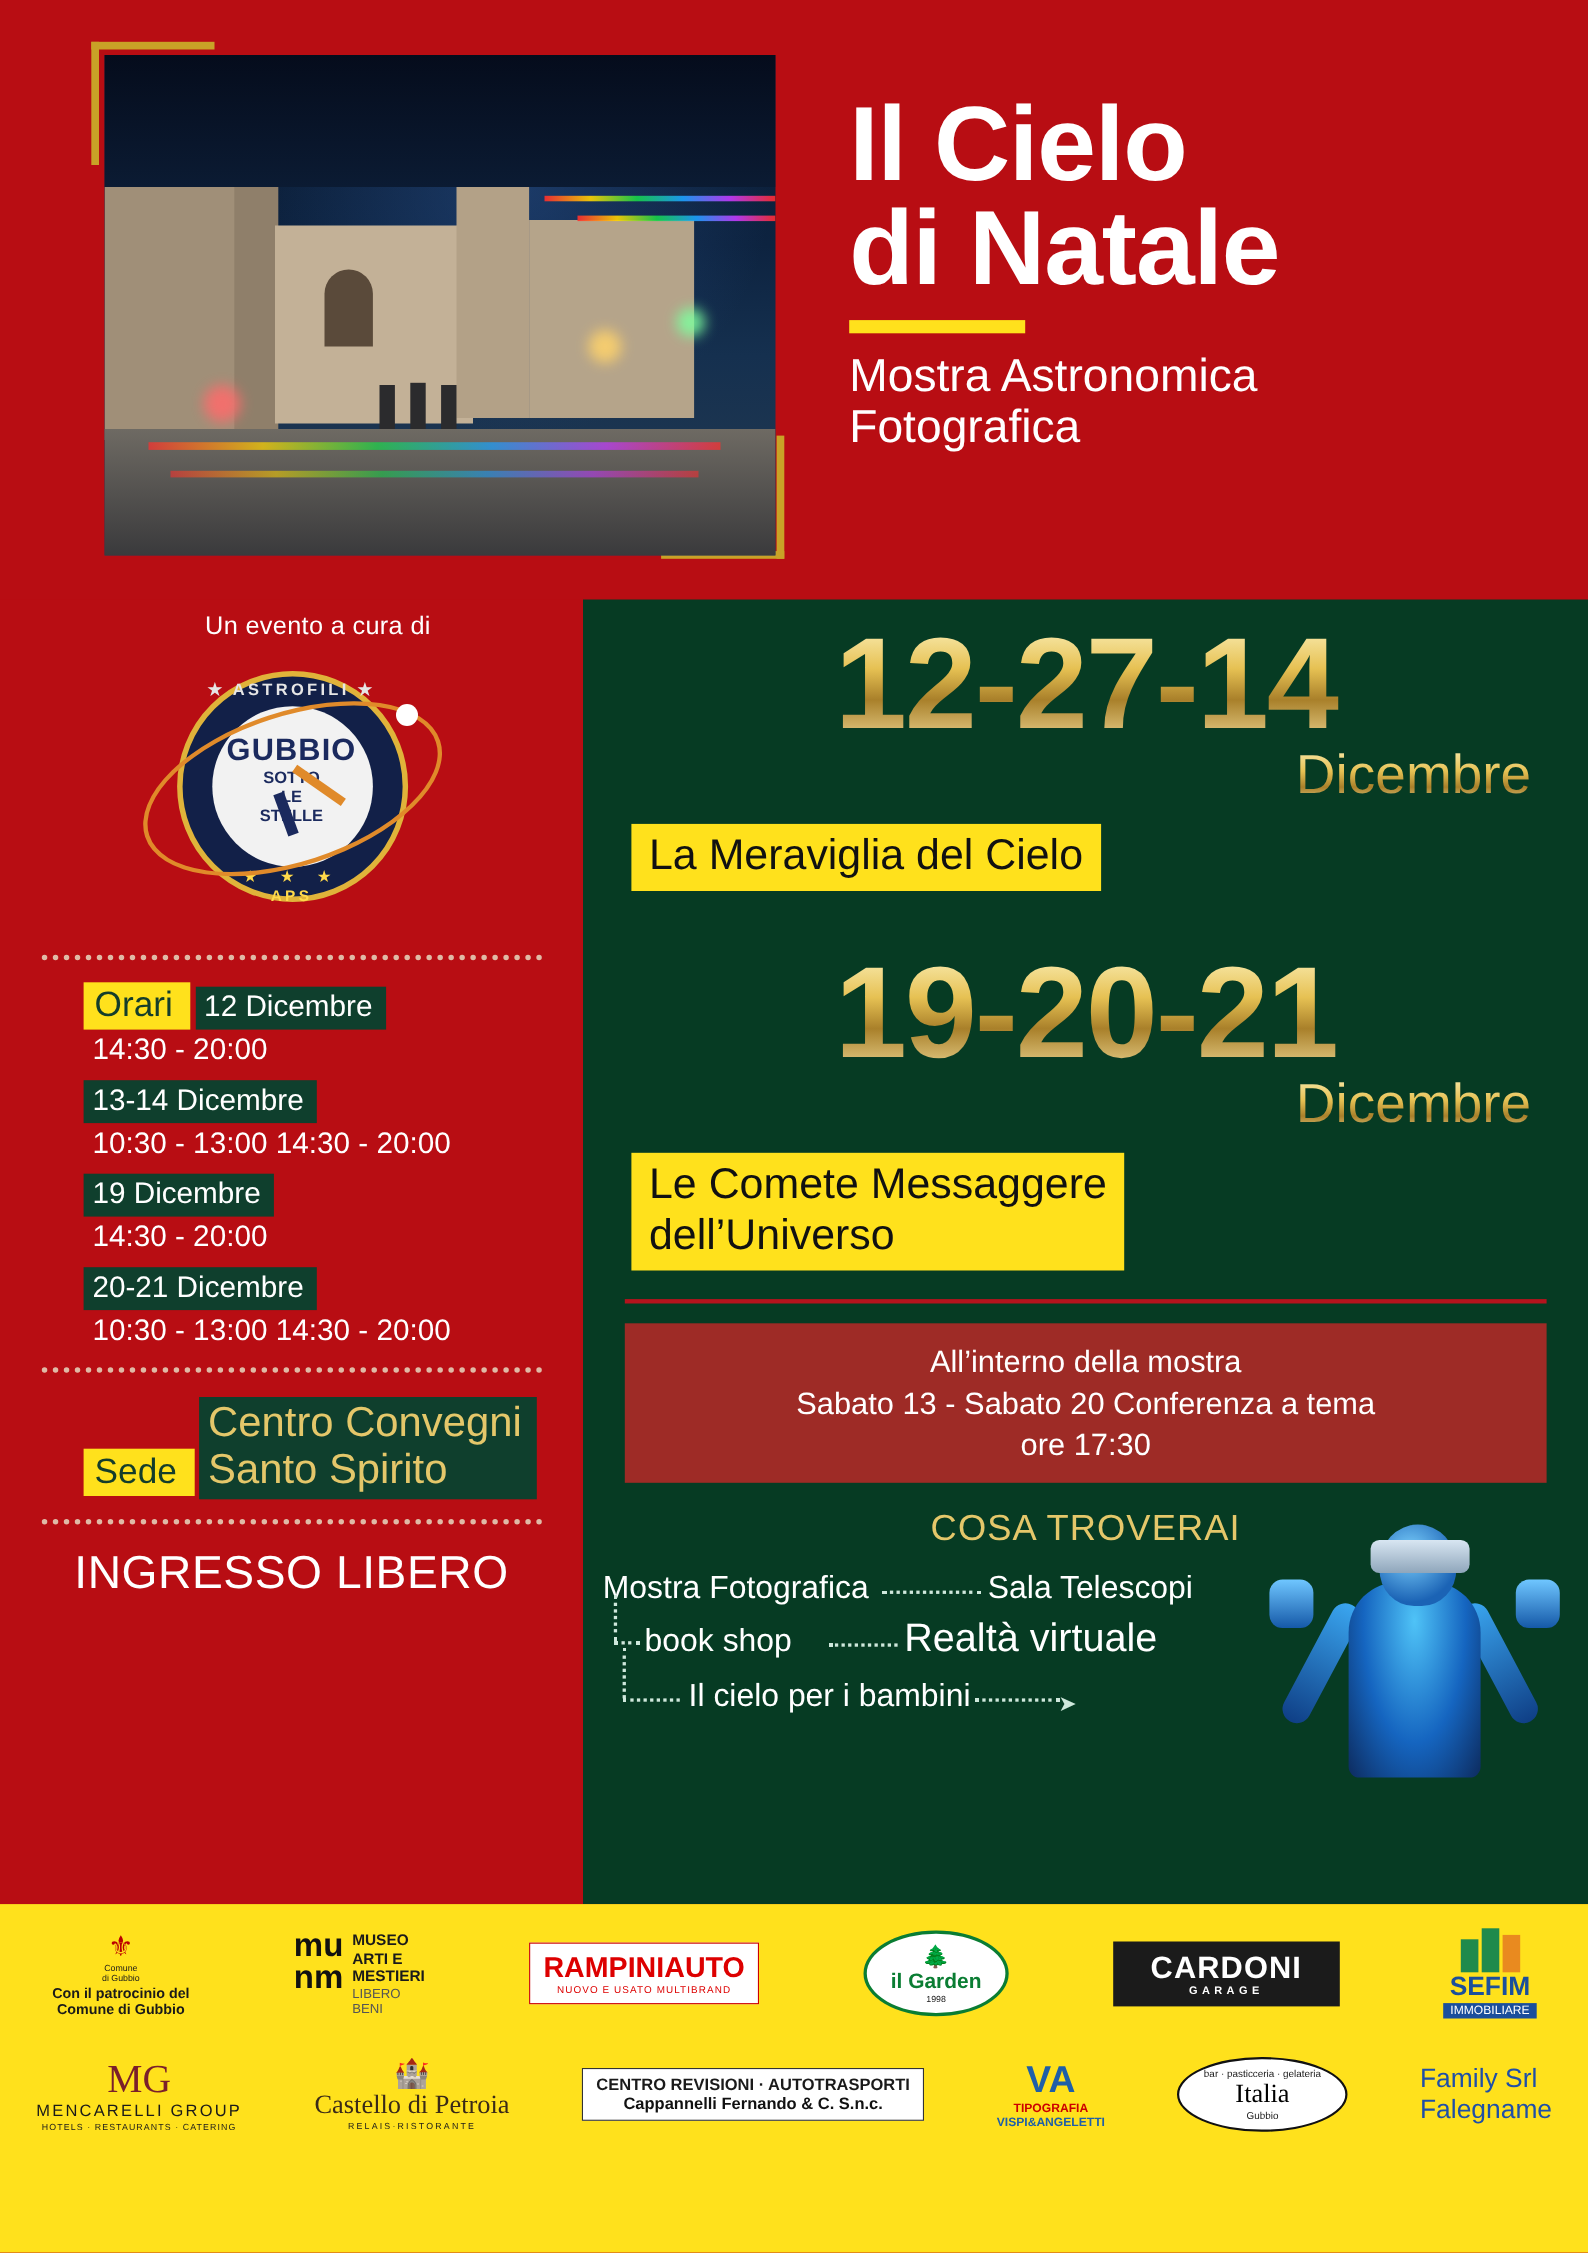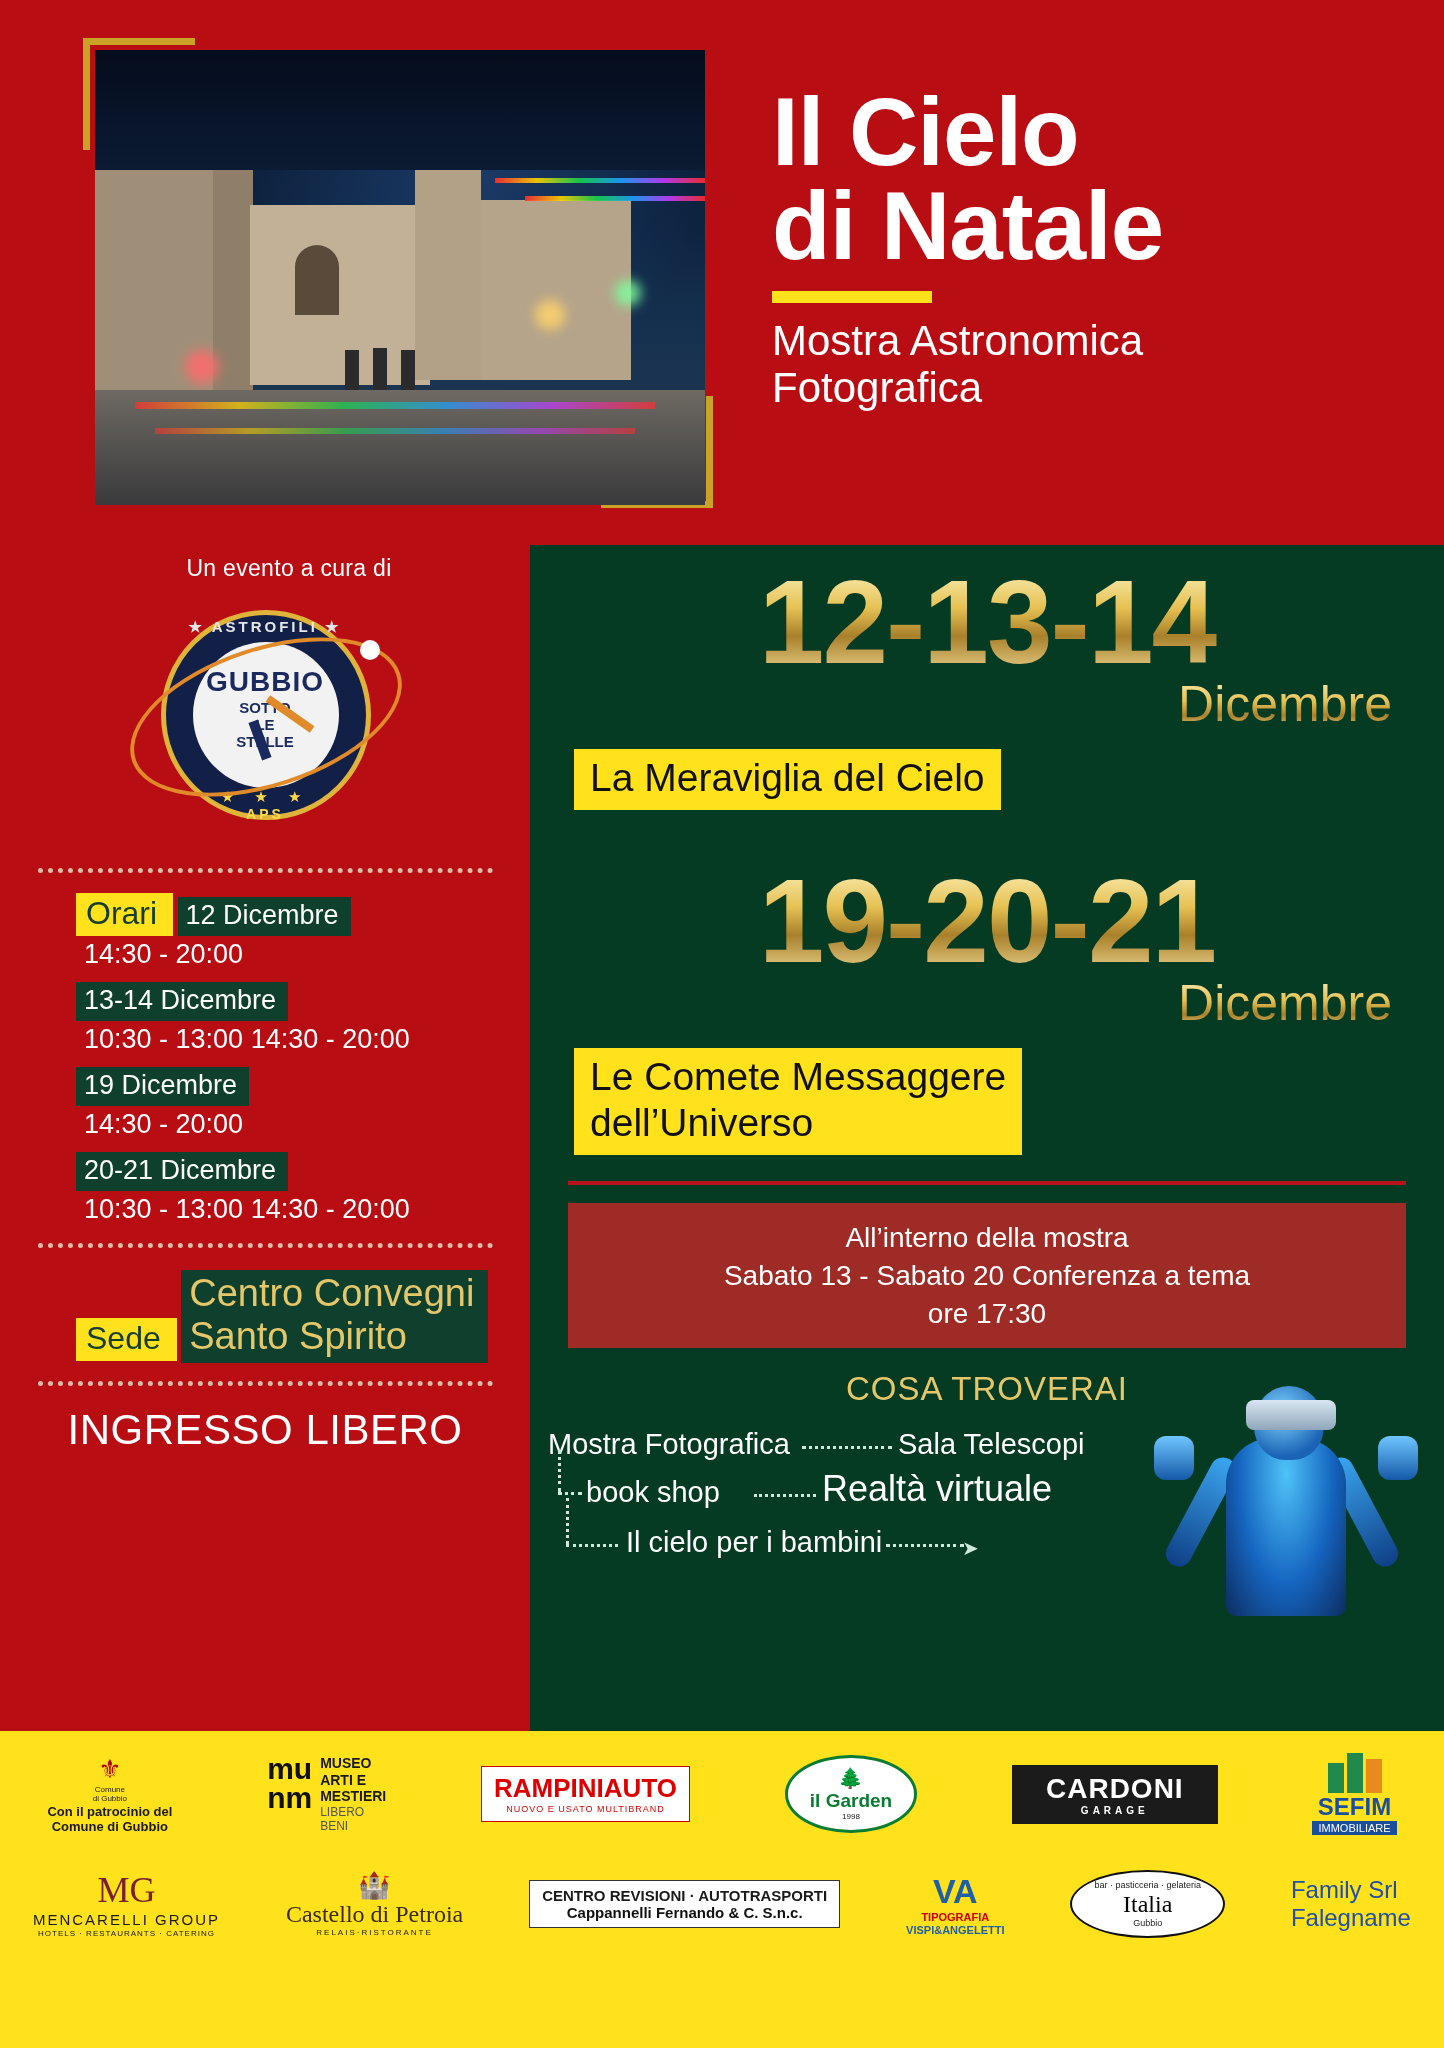--- a/index.html
+++ b/index.html
@@ -337,21 +337,21 @@
     </div>
 
     <div class="dotrule"></div>
 
     <div class="ingresso">INGRESSO LIBERO</div>
   </div>
 
   <div class="green-panel">
 
     <div style="padding-top:18px;">
-      <div class="bigdate">12-13-14</div>
+      <div class="bigdate">12-27-14</div>
       <div class="bigdate-month">Dicembre</div>
     </div>
 
     <div style="padding-left:44px;margin-top:16px;">
       <span class="yellow-bar">La Meraviglia del Cielo</span>
     </div>
 
     <div style="padding-top:52px;">
       <div class="bigdate">19-20-21</div>
       <div class="bigdate-month">Dicembre</div>

